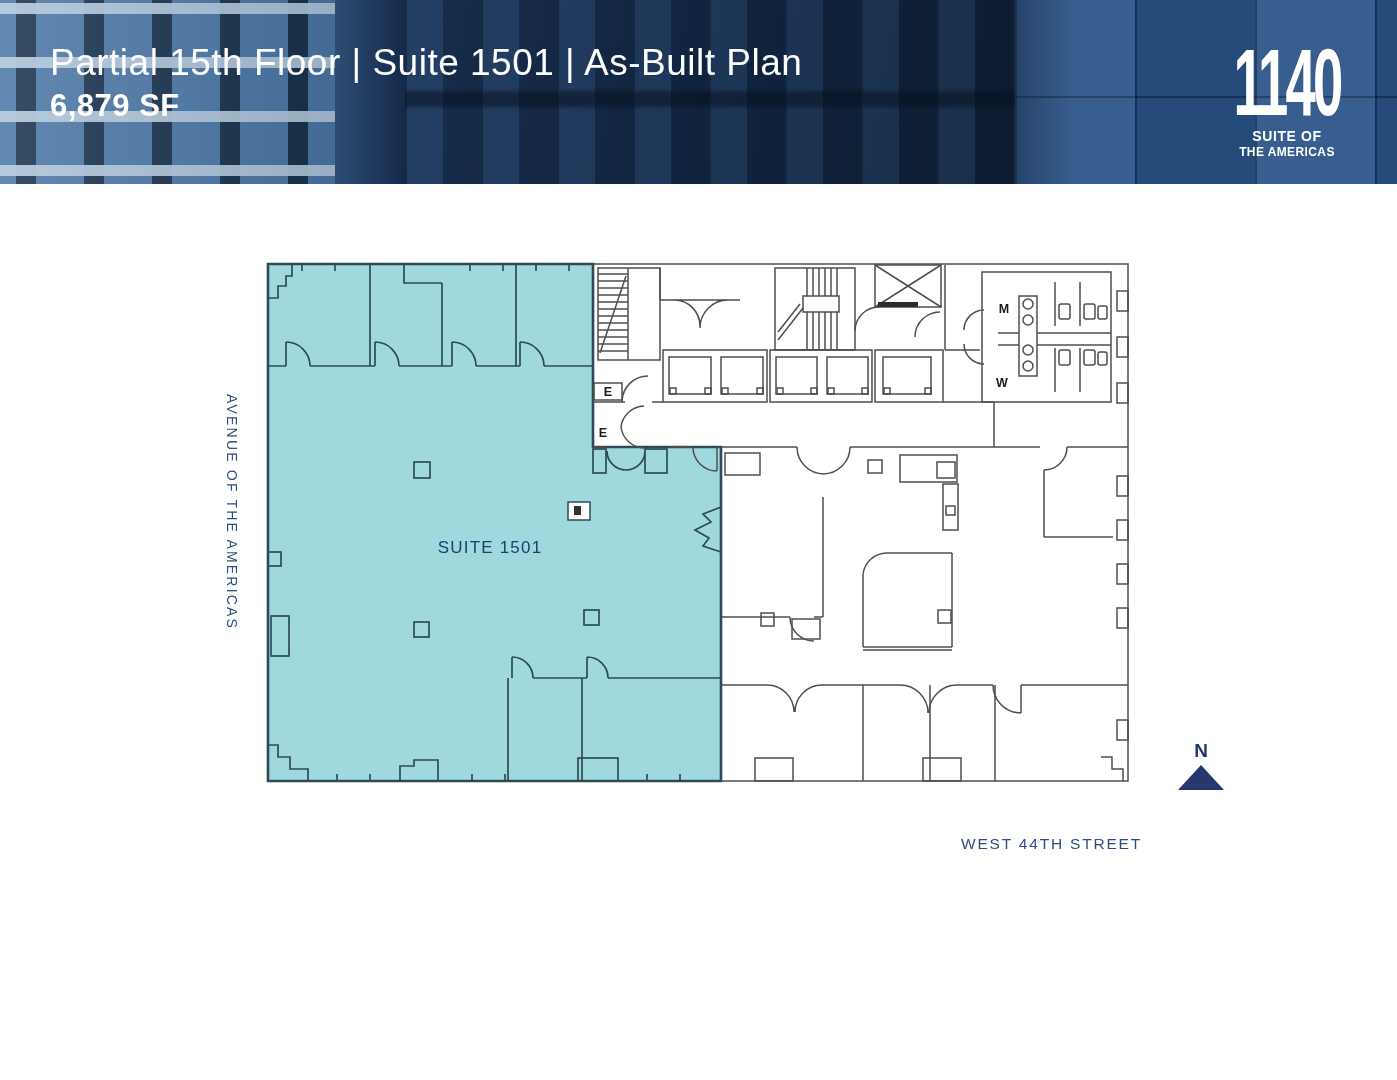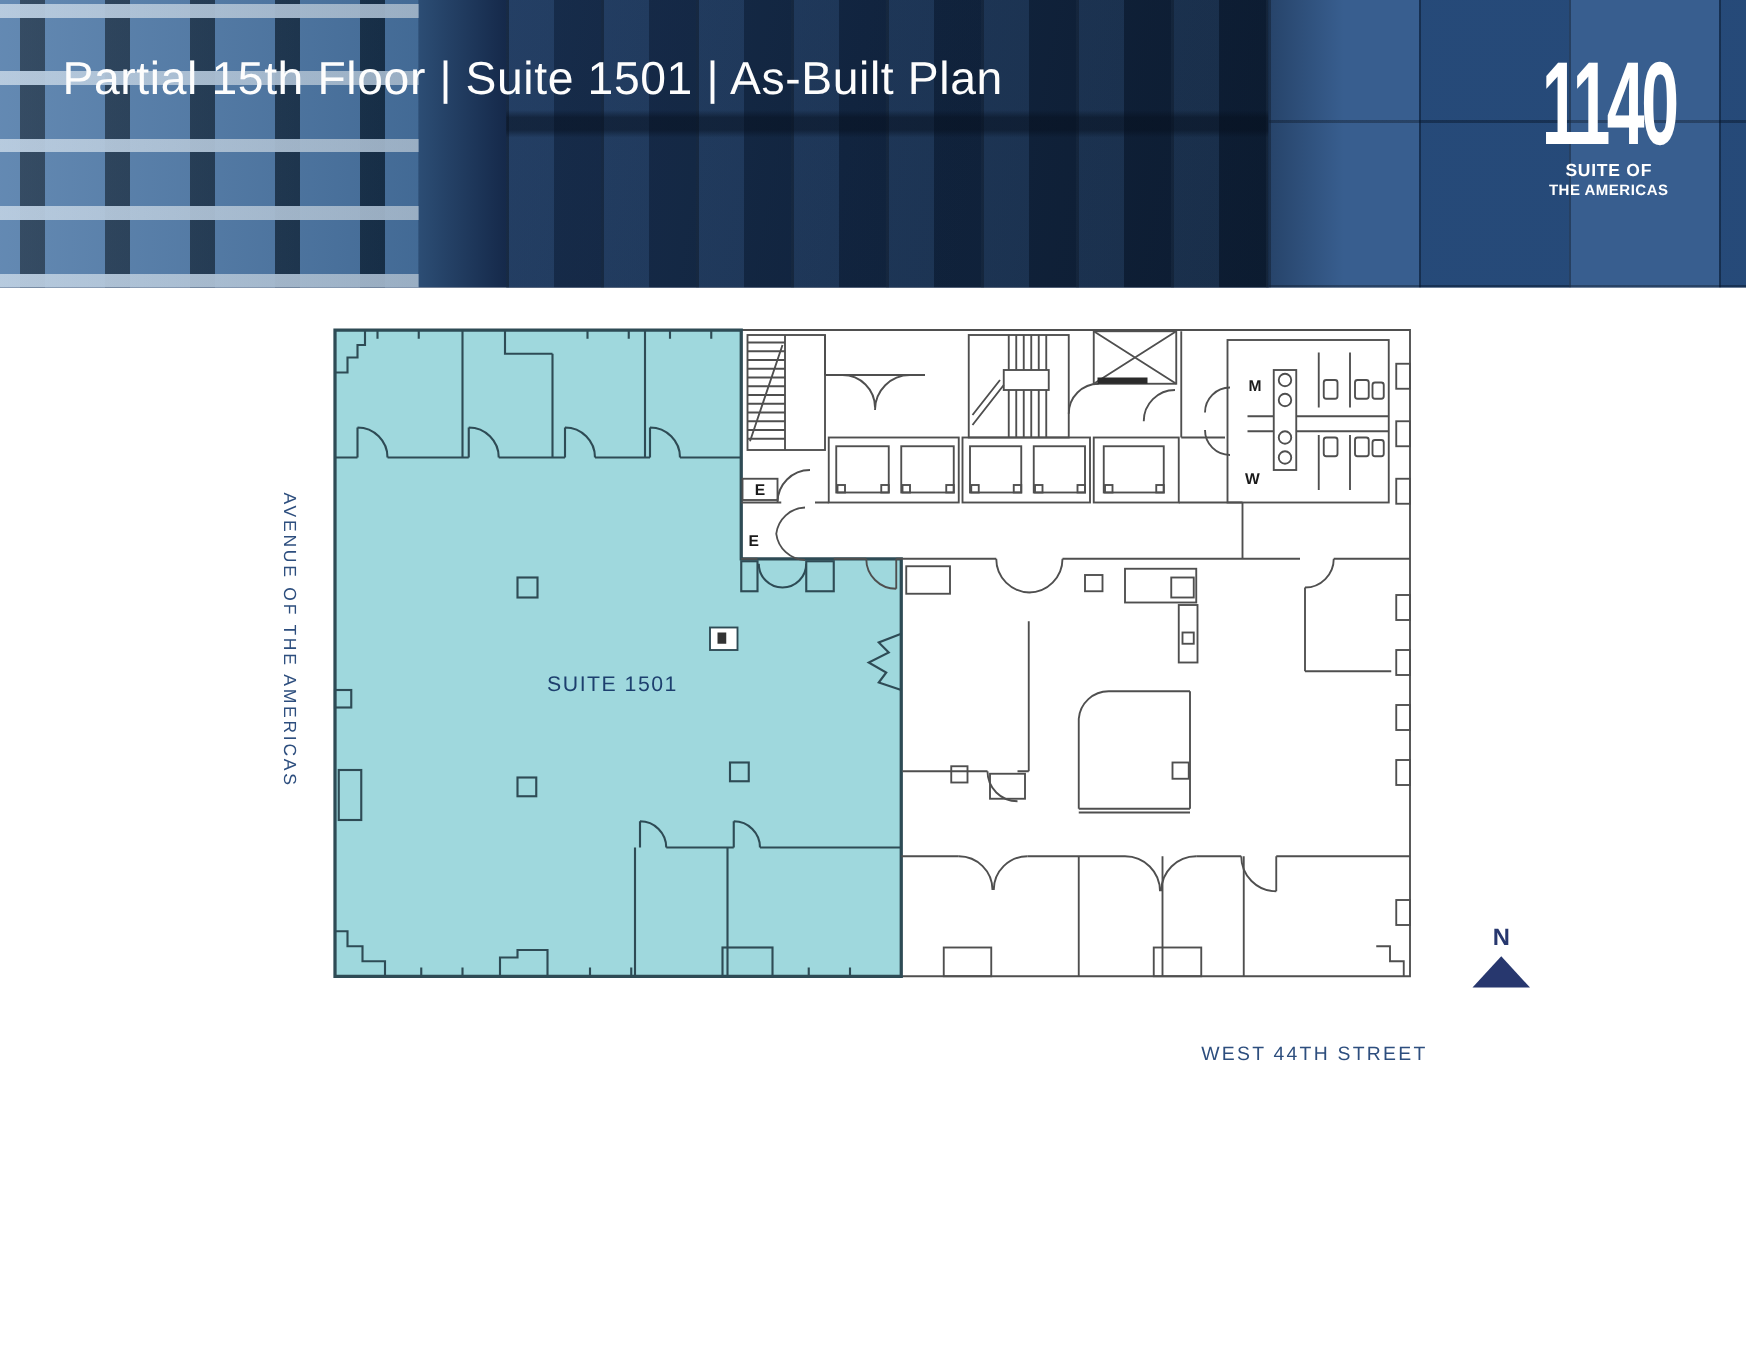--- a/index.html
+++ b/index.html
@@ -5,21 +5,21 @@
   :root{
     --suite-fill:#9fd8dd; --suite-line:#2e4b55; --wall:#4f4f4f;
     --label:#1d3f6e; --street:#2d4e7e; --navy:#27376e;
   }
   html,body{margin:0;padding:0;}
   body{
     width:1397px;height:1080px;position:relative;background:#ffffff;
     font-family:"Liberation Sans",sans-serif;overflow:hidden;
   }
   
-  .header{position:absolute;left:0;top:0;width:1397px;height:230px;overflow:hidden;background:#15294a;}
+  .header{position:absolute;left:0;top:0;width:1397px;height:184px;overflow:hidden;background:#15294a;}
   .facade-left{
     position:absolute;left:0;top:0;width:335px;height:230px;
     background-color:#4a76a6;
     background-image:
       linear-gradient(90deg, rgba(255,255,255,.14), rgba(0,0,0,.10)),
       repeating-linear-gradient(0deg, rgba(176,198,220,.95) 0 11px, rgba(176,198,220,0) 11px 54px),
       repeating-linear-gradient(90deg, rgba(13,36,60,0) 0 16px, rgba(13,36,60,.85) 16px 36px, rgba(13,36,60,0) 36px 68px);
   }
   .facade-shadow{
     position:absolute;left:335px;top:0;width:70px;height:230px;
@@ -79,20 +79,21 @@
 </head>
 <body>
 
 <div class="header">
   <div class="facade-left"></div>
   <div class="facade-shadow"></div>
   <div class="tower-mid"></div>
   <div class="glass-right"></div>
   <div class="header-text">
     <div class="header-title">Partial 15th Floor | Suite 1501 | As-Built Plan</div>
+    <div class="header-area">6,879 SF</div>
   </div>
   <div class="logo">
     <div class="logo-number">1140</div>
     <div class="logo-line1">SUITE OF</div>
     <div class="logo-line2">THE AMERICAS</div>
   </div>
 </div>
 
 <div class="plan-wrap">
 <svg width="880" height="532" viewBox="0 0 880 532">

